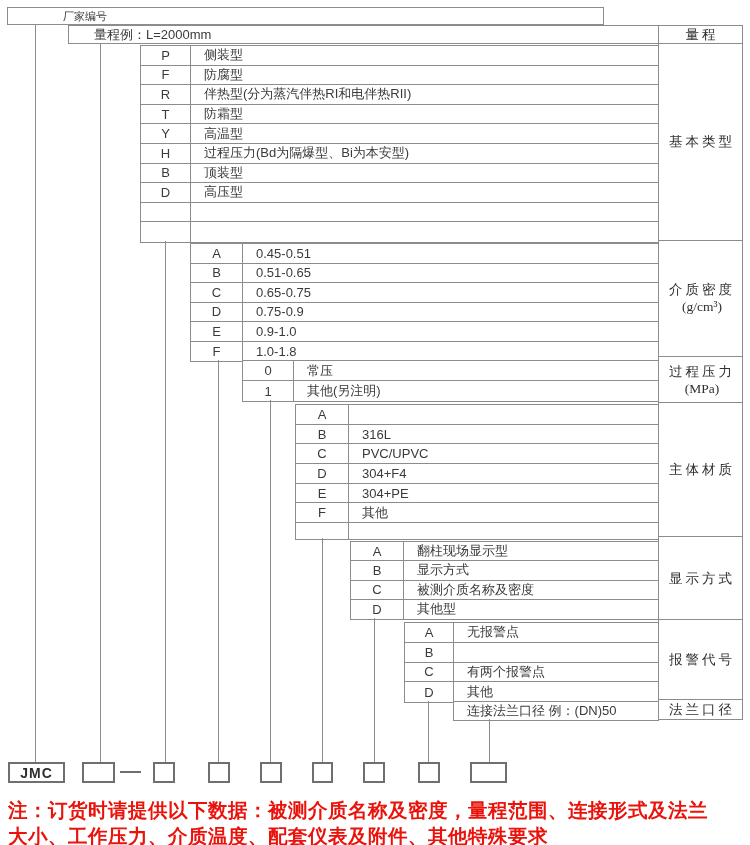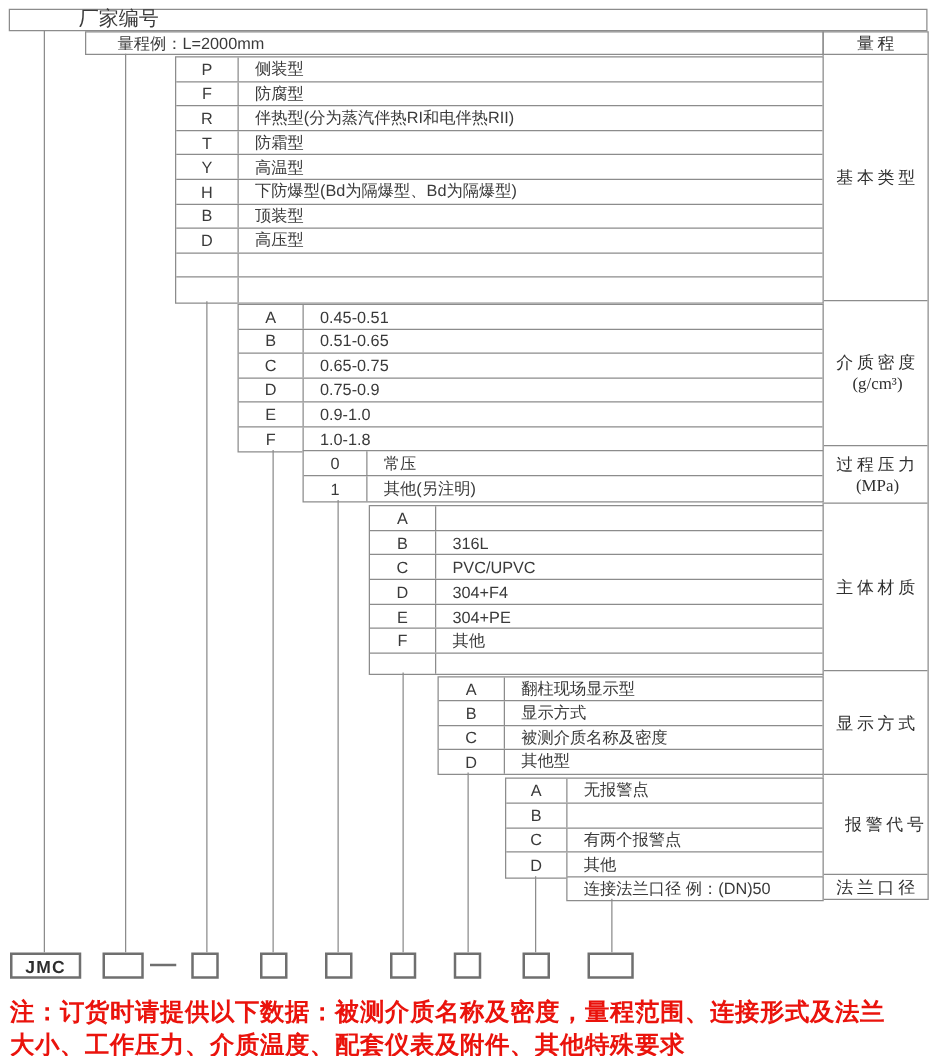--- a/index.html
+++ b/index.html
@@ -9,23 +9,23 @@
   }
   *{box-sizing:border-box;margin:0;padding:0;}
   html,body{background:#ffffff;}
   #canvas{
     position:relative;width:750px;height:845px;background:#ffffff;
     font-family:"Liberation Sans","DejaVu Sans",sans-serif;
     color:var(--tx);overflow:hidden;
   }
   .abs{position:absolute;}
   .top-box{
-    left:7px;top:7px;width:735px;height:18px;
+    left:7px;top:7px;width:597px;height:18px;
     border:1px solid var(--bc);
-    font-size:16px;line-height:16px;padding-left:55px;
+    font-size:11px;line-height:16px;padding-left:55px;
   }
   .range-box{
     left:68px;top:25px;width:591px;height:19px;
     border:1px solid var(--bc);
     font-size:13px;line-height:17px;padding-left:25px;
   }
   .label-col{
     left:658px;top:25px;width:85px;height:695px;
     border:1px solid var(--bc);
     display:flex;flex-direction:column;
@@ -91,21 +91,21 @@
       <div class="label-cell" style="height: 47px;">
         <div>过程压力</div>
         <div style="letter-spacing: 0px;">(MPa)</div>
       </div>
       <div class="label-cell" style="height: 134px;">
         <div>主体材质</div>
       </div>
       <div class="label-cell" style="height: 83px;">
         <div>显示方式</div>
       </div>
-      <div class="label-cell" style="height: 80px; align-items: flex-end;">
+      <div class="label-cell" style="height: 80px;">
         <div>报警代号</div>
       </div>
       <div class="label-cell" style="height: 19px;">
         <div>法兰口径</div>
       </div>
     </div>
 
   <div id="sections">
       <div class="abs sec" style="left: 140px; top: 45px; width: 519px; height: 198px;">
         <div class="t-row" style="height: 19.6px;">
@@ -123,21 +123,21 @@
         <div class="t-row" style="height: 19.6px;">
           <div class="code-cell" style="width: 50px;">T</div>
           <div class="desc-cell">防霜型</div>
         </div>
         <div class="t-row" style="height: 19.6px;">
           <div class="code-cell" style="width: 50px;">Y</div>
           <div class="desc-cell">高温型</div>
         </div>
         <div class="t-row" style="height: 19.6px;">
           <div class="code-cell" style="width: 50px;">H</div>
-          <div class="desc-cell">下防爆型(Bd为隔爆型、Bd为隔爆型)</div>
+          <div class="desc-cell">过程压力(Bd为隔爆型、Bi为本安型)</div>
         </div>
         <div class="t-row" style="height: 19.6px;">
           <div class="code-cell" style="width: 50px;">B</div>
           <div class="desc-cell">顶装型</div>
         </div>
         <div class="t-row" style="height: 19.6px;">
           <div class="code-cell" style="width: 50px;">D</div>
           <div class="desc-cell">高压型</div>
         </div>
         <div class="t-row" style="height: 19.6px;">

